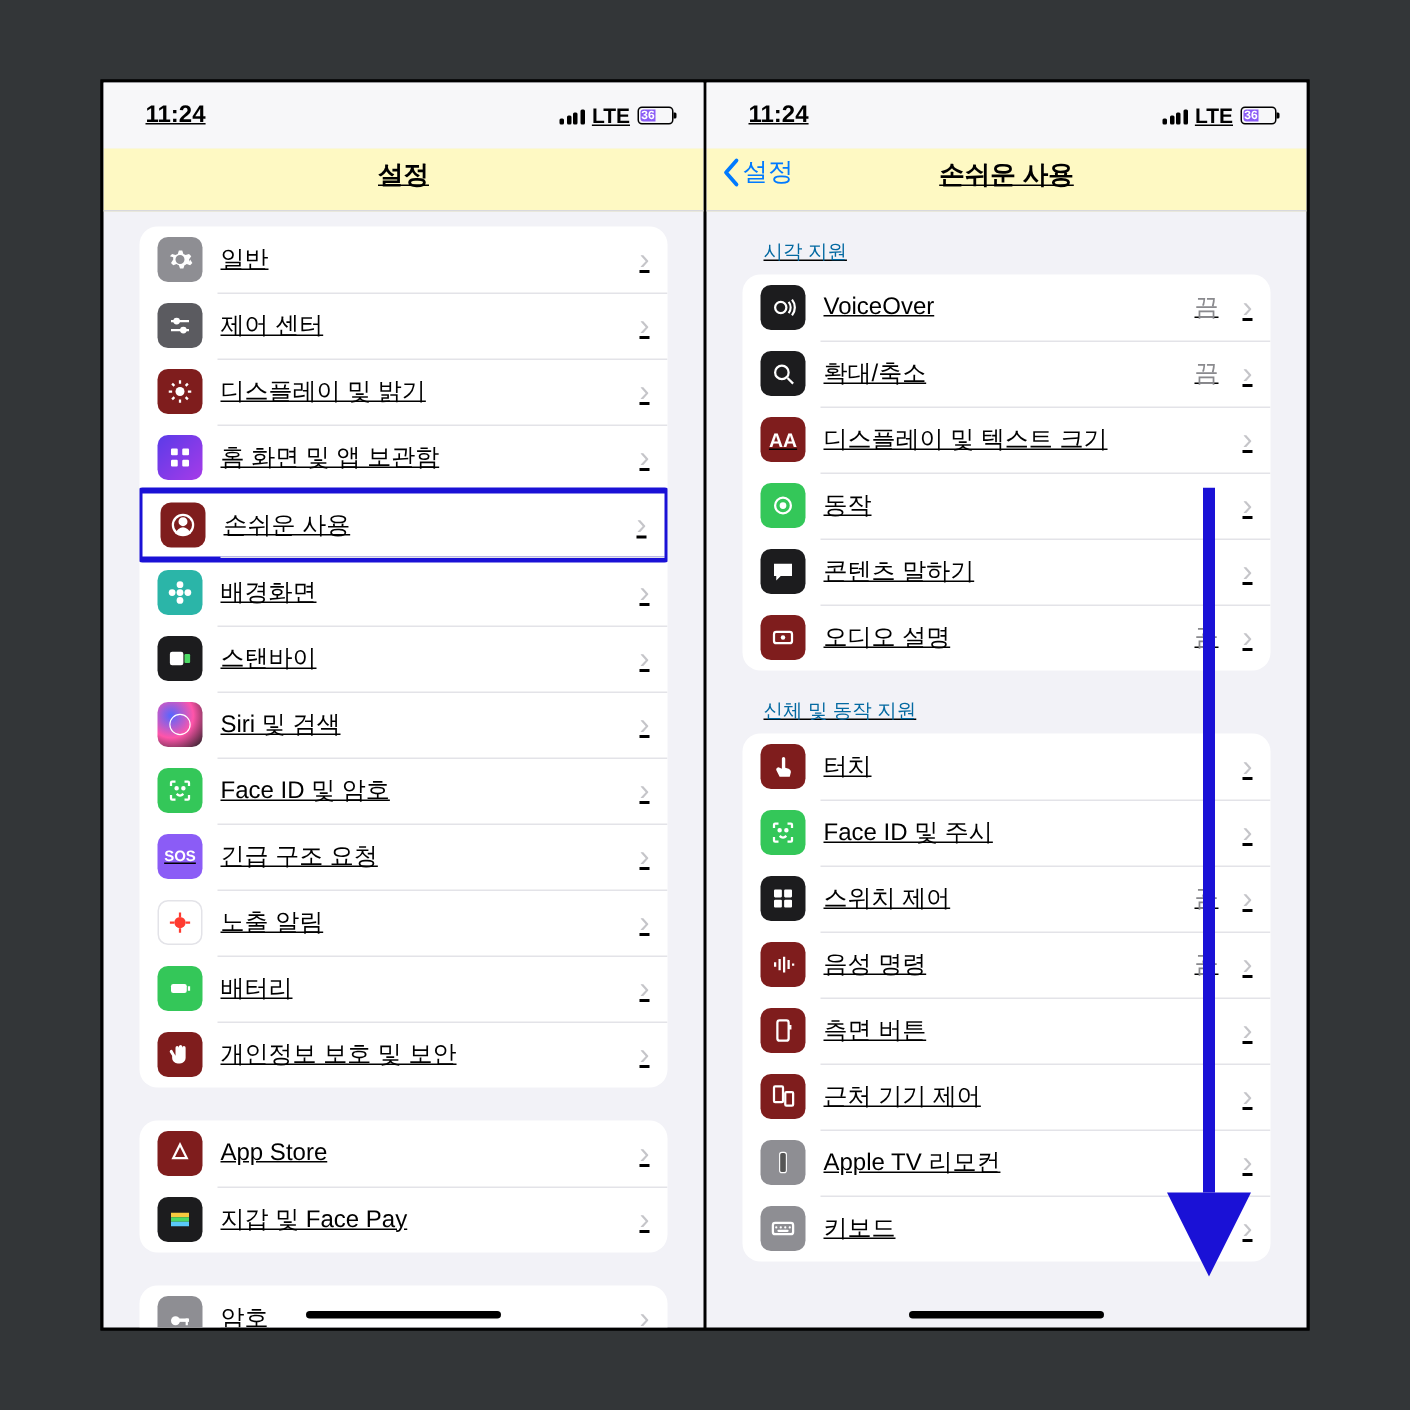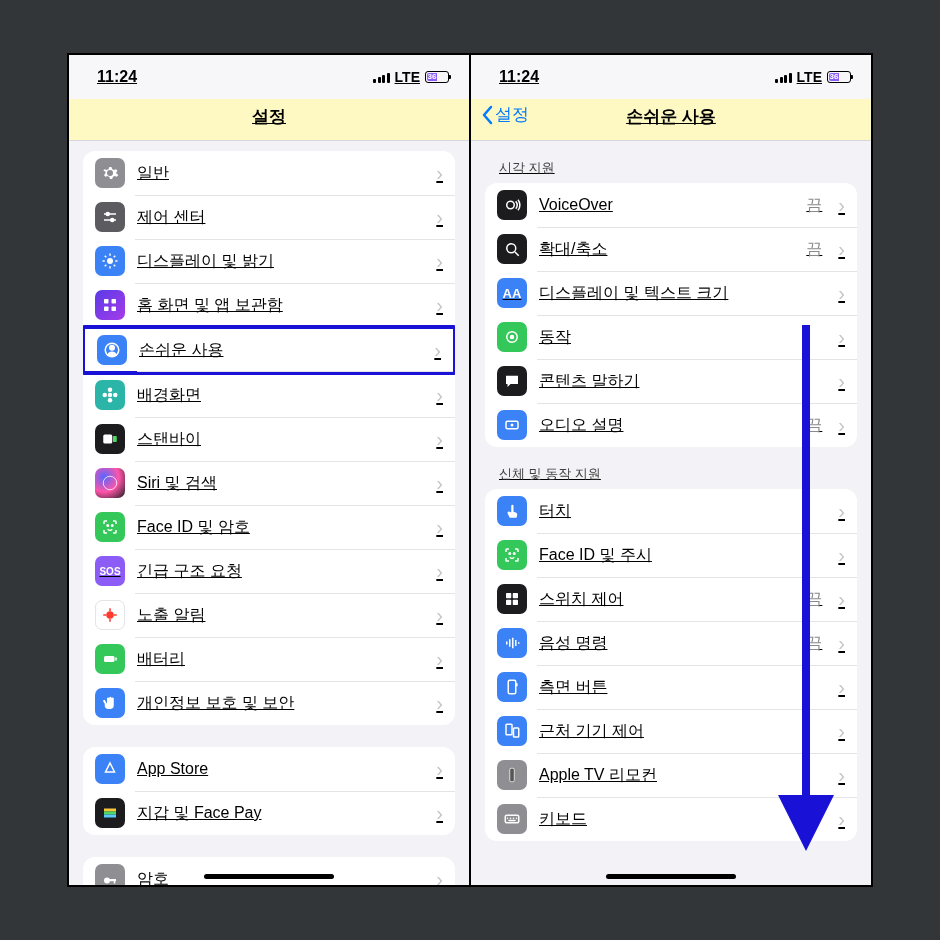--- a/index.html
+++ b/index.html
@@ -49,23 +49,23 @@
     position: relative;
   }
   .nav h1{ font-size:17px; font-weight:600;}
   .back-btn{
     position:absolute; left:10px; top:4px;
     color:#007aff; font-size:17px; font-weight:400;
     display:flex; align-items:center; gap:2px;
   }
   .back-btn svg{width:12px;height:20px;}
   
-  .scroll { flex:1; overflow:hidden; padding: 0 14px;}
+  .scroll { flex:1; overflow:hidden; padding: 0 24px;}
   .section-label{
-    font-size:13px; color:#404040;
+    font-size:13px; color:#0369a1;
     padding: 18px 14px 6px;
   }
   .group {
     background:#fff;
     border-radius:12px;
     overflow:hidden;
   }
   .group + .group{ margin-top:22px;}
   .row {
     display:flex; align-items:center;
@@ -98,21 +98,21 @@
     position:absolute; bottom:6px; left:50%; transform:translateX(-50%);
     width:130px; height:5px; background:#000; border-radius:3px;
   }
   
   .arrow-overlay{
     position:absolute;
     pointer-events:none;
   }
   
   .bg-gray{background:#8e8e93;} .bg-dkgray{background:#5b5b60;}
-  .bg-blue{background:#3b82f6;}
+  .bg-blue{background:#7f1d1d;}
   .bg-black{background:#1c1c1e;} .bg-teal{background:#2bb5a8;}
   .bg-green{background:#34c759;} .bg-red{background:#8b5cf6;}
   .bg-white{background:#fff;color:#ff3b30;border:.5px solid #e3e3e8;} .bg-keys{background:#8e8e93;}
   .bg-grid { background: linear-gradient(135deg,#5b3be8,#a63be8);}
   .bg-siri { background: radial-gradient(circle at 30% 30%,#56f,#f5a,#1c1c1e);}
   .icon svg{width:18px;height:18px;}
 </style>
 </head>
 <body>
 

